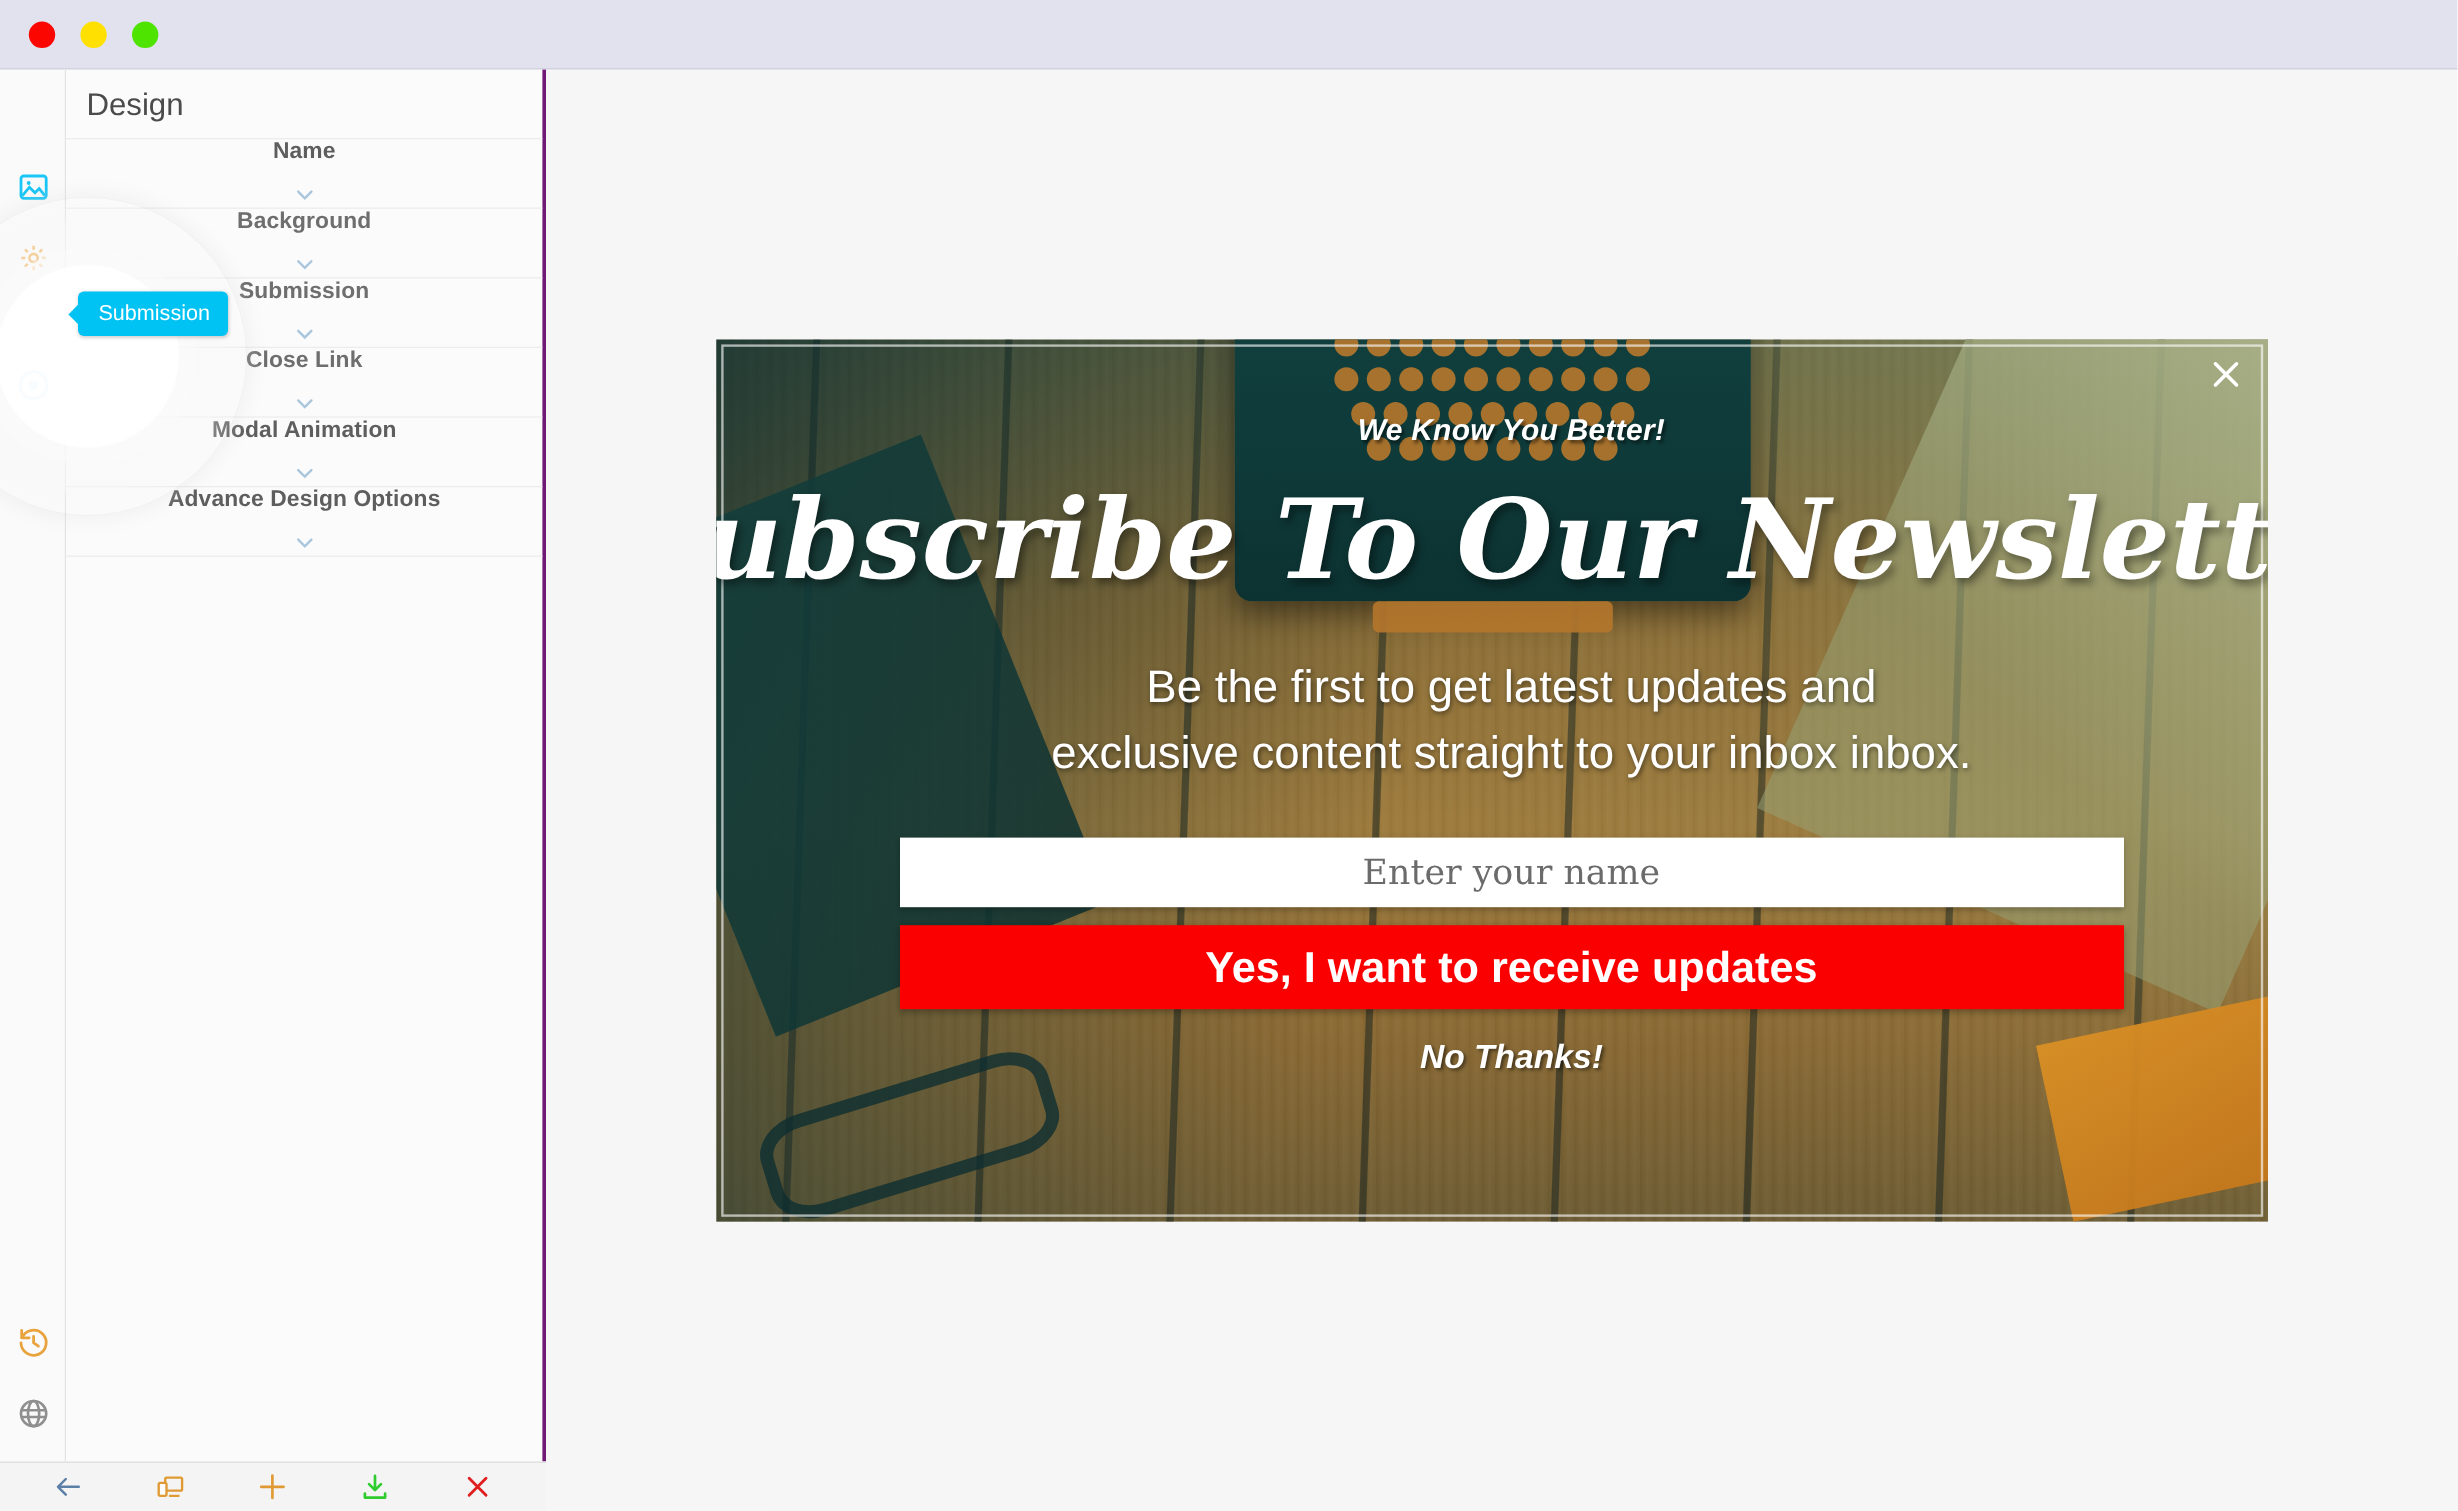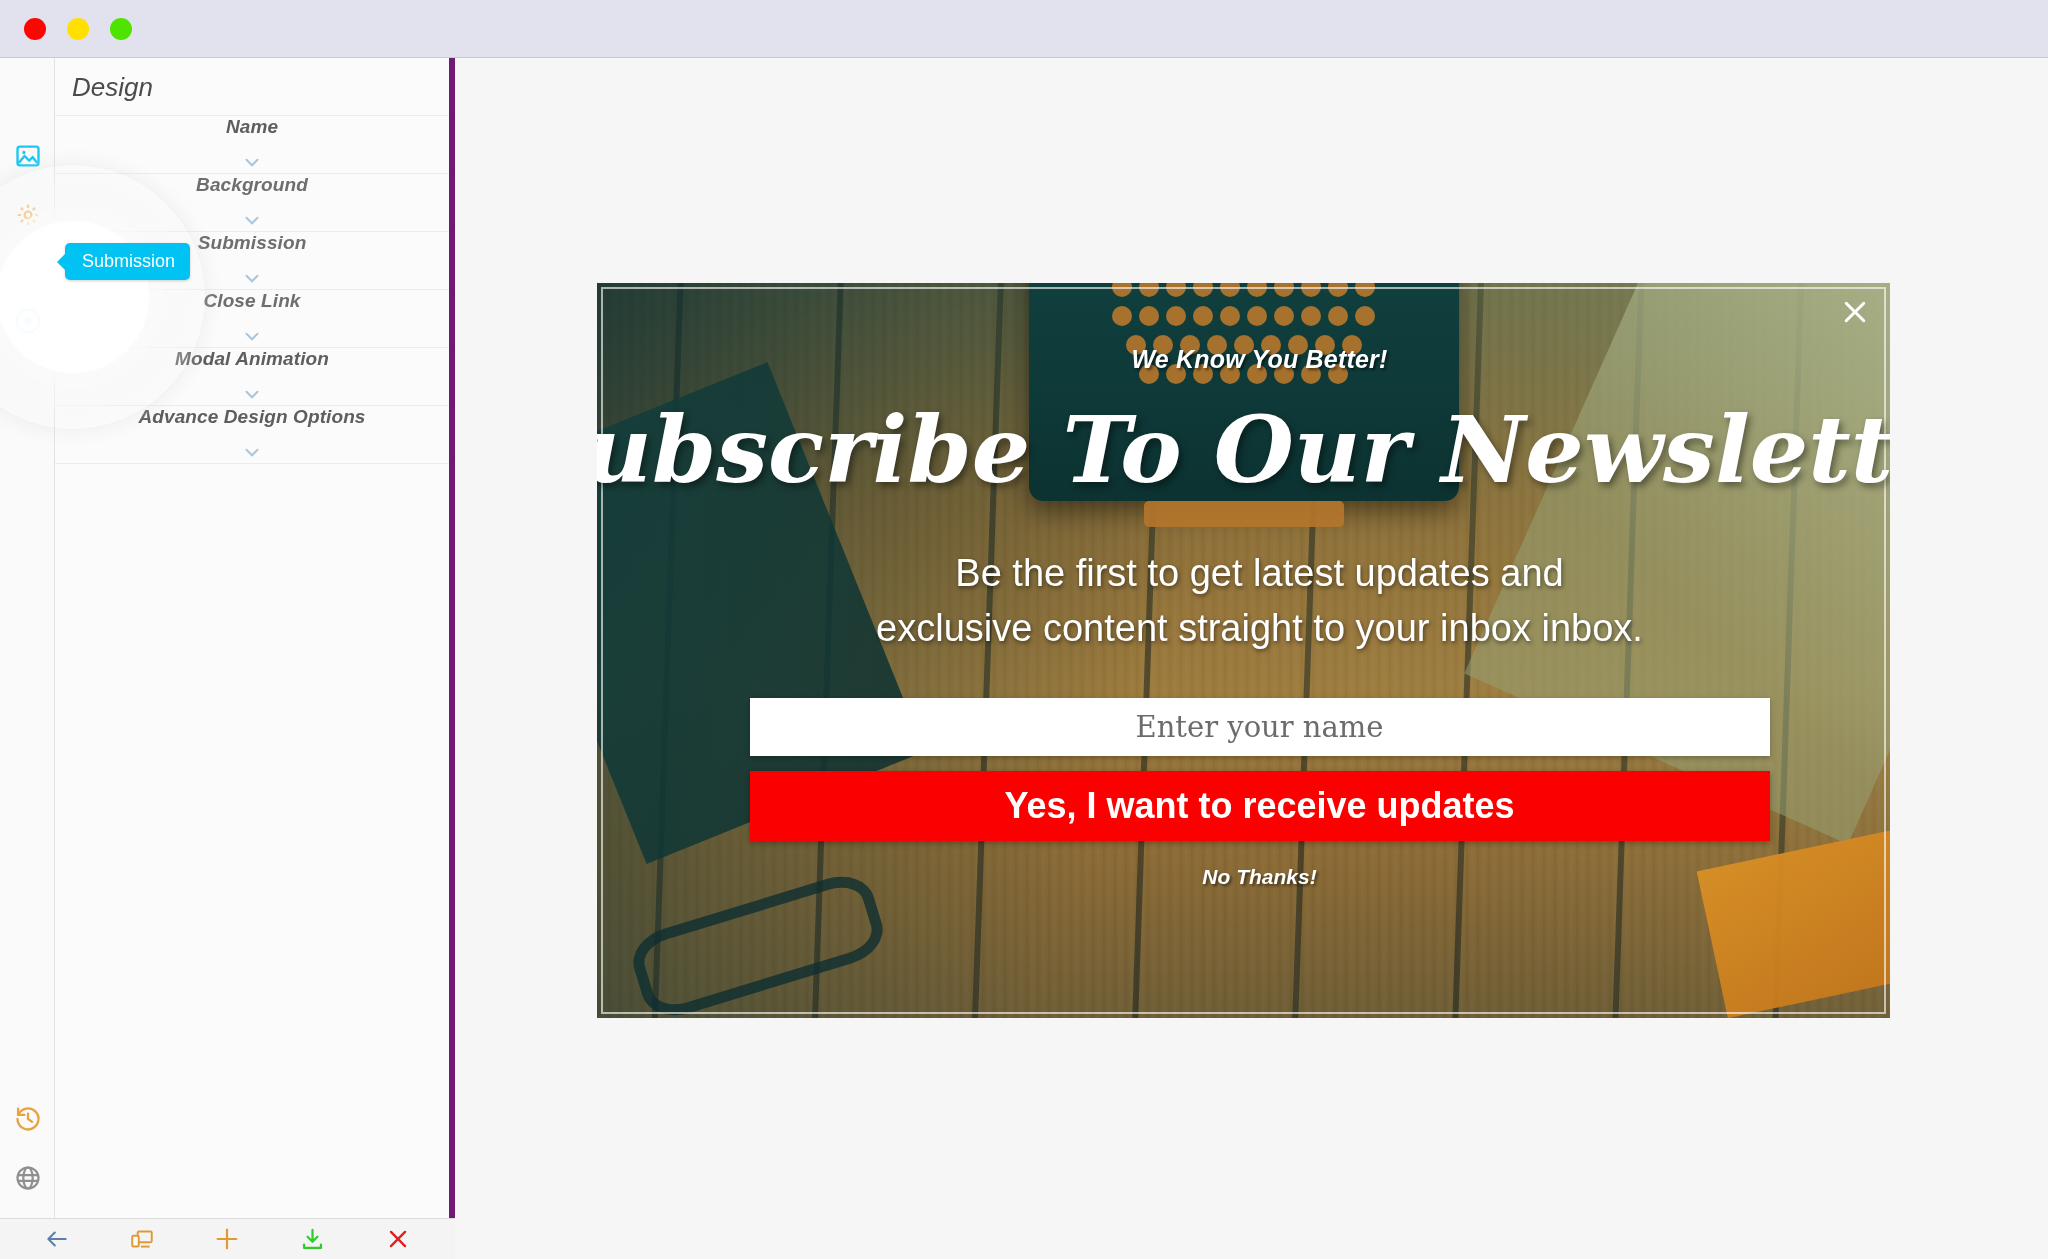--- a/index.html
+++ b/index.html
@@ -34,21 +34,21 @@
   .rail-icon svg { display: block; }
   .rail-top-1 { top: 79px; }
   .rail-top-2 { top: 138px; }
   .rail-top-3 { top: 244px; }
   .rail-bot-1 { top: 1042px; }
   .rail-bot-2 { top: 1101px; }
 
   
   .panel {
     position: absolute; left: 55px; top: 58px; width: 400px; height: 1160px;
-    background: #fbfbfb; border-right: 6px solid #701a75; font-style: italic;
+    background: #fbfbfb; border-right: 3px solid #701a75;
   }
   .panel-title {
     height: 58px; line-height: 58px; padding-left: 17px;
     font-size: 26px; font-weight: 400; color: #4b4b4b;
     border-bottom: 1px solid #ececec;
   }
   .acc-row {
     position: relative; height: 58px; padding: 0 17px;
     display: flex; align-items: center; justify-content: space-between;
     border-bottom: 1px solid #ececec; cursor: pointer; flex-direction: column;
@@ -179,21 +179,21 @@
   .name-input::placeholder { color: #6b6b6b; opacity: 1; }
   .cta {
     margin-top: 15px; width: 1020px; height: 70px;
     background: #fb0000; border: none; cursor: pointer;
     font-size: 36px; font-weight: bold; color: #ffffff;
     font-family: "Liberation Sans", sans-serif;
     box-shadow: 0 2px 6px rgba(0,0,0,.3);
   }
   .no-thanks {
     margin-top: 24px; cursor: pointer;
-    font-size: 21px; font-weight: bold; font-style: italic; color: #ffffff;
+    font-size: 28px; font-weight: bold; font-style: italic; color: #ffffff;
     text-shadow: 2px 2px 3px rgba(0,0,0,.5);
   }
 
   
   .spotlight {
     position: absolute; left: -72px; top: 152px;
     width: 290px; height: 290px; border-radius: 50%;
     background:
       radial-gradient(circle closest-side,
         rgba(255,255,255,.97) 0%,

